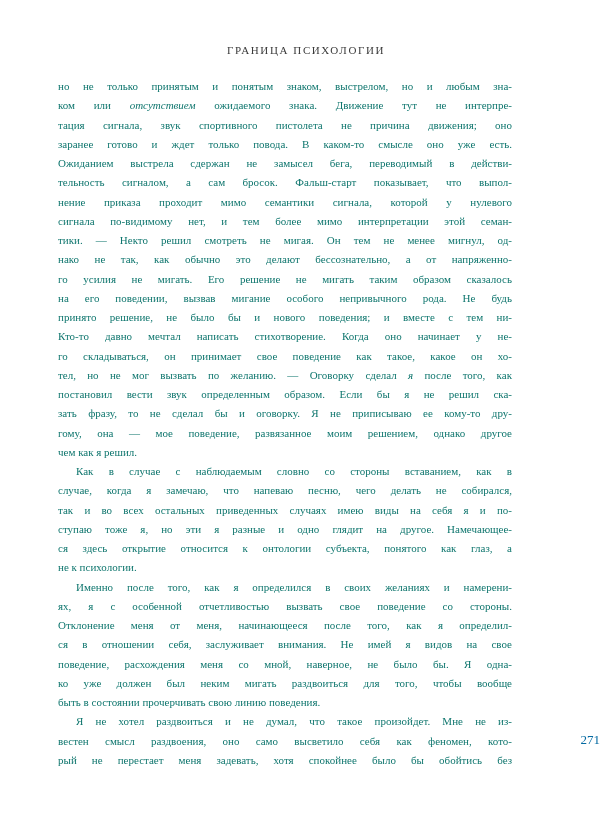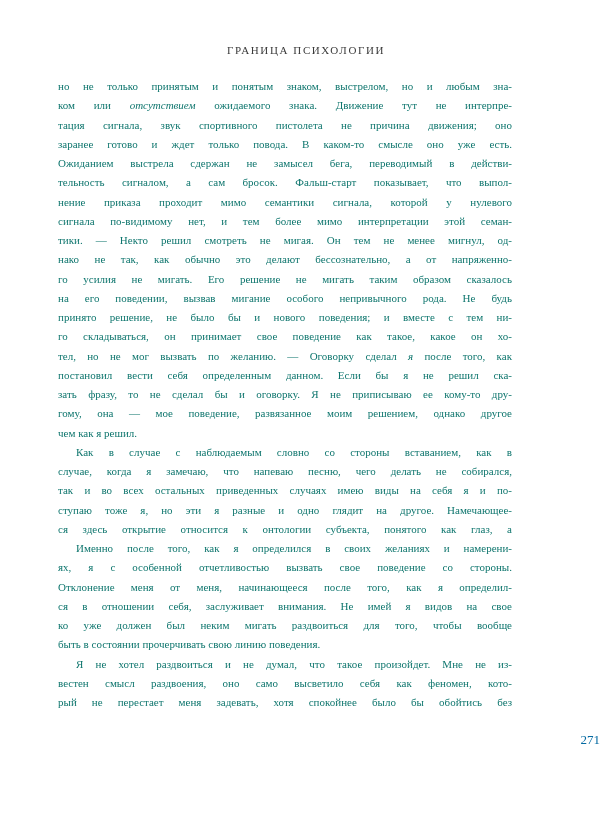--- a/index.html
+++ b/index.html
@@ -40,35 +40,38 @@
       <span class="line" style="white-space: normal;">заранее готово и ждет только повода. В каком-то смысле оно уже есть.</span>
       <span class="line" style="white-space: normal;">Ожиданием выстрела сдержан не замысел бега, переводимый в действи-</span>
       <span class="line" style="white-space: normal;">тельность сигналом, а сам бросок. Фальш-старт показывает, что выпол-</span>
       <span class="line" style="white-space: normal;">нение приказа проходит мимо семантики сигнала, которой у нулевого</span>
       <span class="line" style="white-space: normal;">сигнала по-видимому нет, и тем более мимо интерпретации этой семан-</span>
       <span class="line" style="white-space: normal;">тики. — Некто решил смотреть не мигая. Он тем не менее мигнул, од-</span>
       <span class="line" style="white-space: normal;">нако не так, как обычно это делают бессознательно, а от напряженно-</span>
       <span class="line" style="white-space: normal;">го усилия не мигать. Его решение не мигать таким образом сказалось</span>
       <span class="line" style="white-space: normal;">на его поведении, вызвав мигание особого непривычного рода. Не будь</span>
       <span class="line" style="white-space: normal;">принято решение, не было бы и нового поведения; и вместе с тем ни-</span>
+      <span class="line" style="white-space: normal;">Кто-то давно мечтал написать стихотворение. Когда оно начинает у не-</span>
       <span class="line" style="white-space: normal;">го складываться, он принимает свое поведение как такое, какое он хо-</span>
       <span class="line" style="white-space: normal;"><span>тел, но не мог вызвать по желанию. — Оговорку сделал </span><em>я</em><span> после того, как</span></span>
-      <span class="line" style="white-space: normal;">постановил вести себя определенным данном. Если бы я не решил ска-</span>
+      <span class="line" style="white-space: normal;">постановил вести звук определенным образом. Если бы я не решил ска-</span>
       <span class="line" style="white-space: normal;">зать фразу, то не сделал бы и оговорку. Я не приписываю ее кому-то дру-</span>
       <span class="line" style="white-space: normal;">гому, она — мое поведение, развязанное моим решением, однако другое</span>
       <span class="line last" style="white-space: normal;">чем как я решил.</span>
       <span class="line indent" style="white-space: normal;">Как в случае с наблюдаемым словно со стороны вставанием, как в</span>
       <span class="line" style="white-space: normal;">случае, когда я замечаю, что напеваю песню, чего делать не собирался,</span>
       <span class="line" style="white-space: normal;">так и во всех остальных приведенных случаях имею виды на себя я и по-</span>
       <span class="line" style="white-space: normal;">ступаю тоже я, но эти я разные и одно глядит на другое. Намечающее-</span>
       <span class="line" style="white-space: normal;">ся здесь открытие относится к онтологии субъекта, понятого как глаз, а</span>
+      <span class="line last" style="white-space: normal;">не к психологии.</span>
       <span class="line indent" style="white-space: normal;">Именно после того, как я определился в своих желаниях и намерени-</span>
       <span class="line" style="white-space: normal;">ях, я с особенной отчетливостью вызвать свое поведение со стороны.</span>
       <span class="line" style="white-space: normal;">Отклонение меня от меня, начинающееся после того, как я определил-</span>
       <span class="line" style="white-space: normal;">ся в отношении себя, заслуживает внимания. Не имей я видов на свое</span>
+      <span class="line" style="white-space: normal;">поведение, расхождения меня со мной, наверное, не было бы. Я одна-</span>
       <span class="line" style="white-space: normal;">ко уже должен был неким мигать раздвоиться для того, чтобы вообще</span>
       <span class="line last" style="white-space: normal;">быть в состоянии прочерчивать свою линию поведения.</span>
       <span class="line indent" style="white-space: normal;">Я не хотел раздвоиться и не думал, что такое произойдет. Мне не из-</span>
       <span class="line" style="white-space: normal;">вестен смысл раздвоения, оно само высветило себя как феномен, кото-</span>
       <span class="line" style="white-space: normal;">рый не перестает меня задевать, хотя спокойнее было бы обойтись без</span>
     </div>
   <div class="folio">271</div>
 </div>
 
 </body></html>

